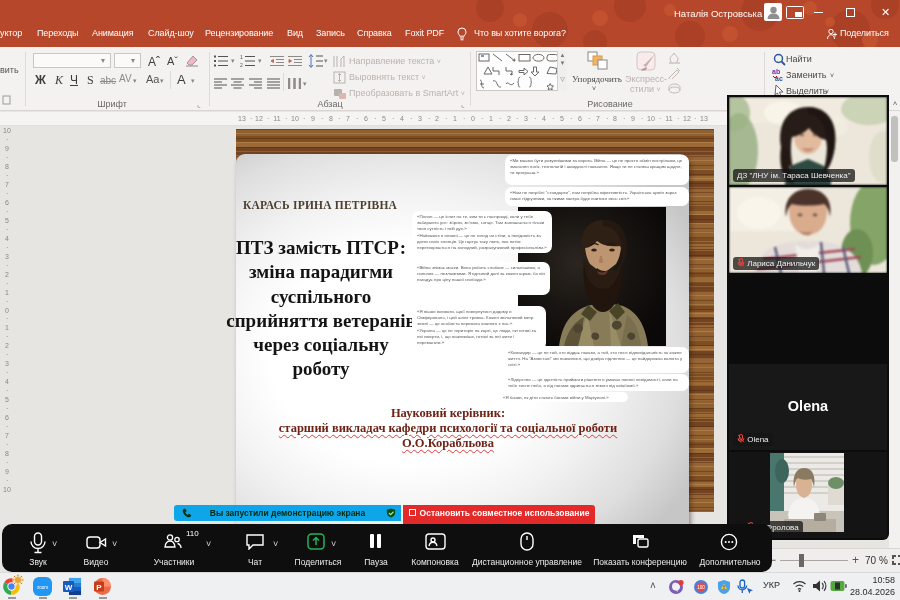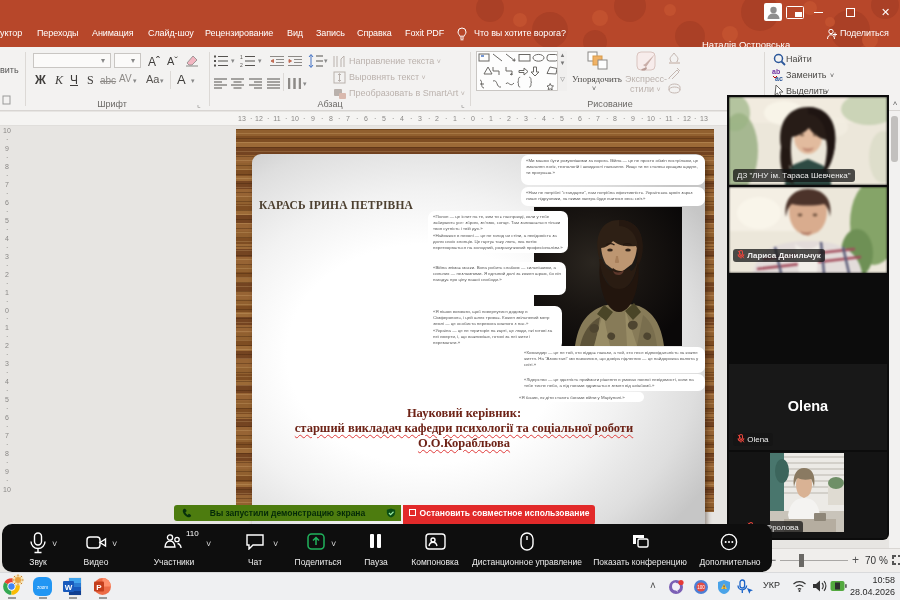--- a/index.html
+++ b/index.html
@@ -17,33 +17,33 @@
 
 #doccanvas{left:0;top:111px;width:900px;height:461px;background:#e7e5e2;}
 #hruler{position:absolute;left:0;top:1px;width:888px;height:14px;background:#f5f4f2;border-bottom:1px solid #e0dedb;}
 #vruler{position:absolute;left:0;top:4px;width:16px;height:457px;}
 .rul{position:absolute;font-size:7px;color:#8a8886;top:3px;}
 #slide{position:absolute;left:236px;top:18px;width:478px;height:383px;
  background:
   repeating-linear-gradient(180deg, rgba(60,30,8,.35) 0 1px, rgba(0,0,0,0) 1px 4px, rgba(255,220,160,.18) 4px 5px, rgba(0,0,0,0) 5px 9px),
   repeating-linear-gradient(180deg, #91602f 0 7px, #7e4d22 7px 13px, #9c6a37 13px 18px, #744421 18px 26px, #976434 26px 34px);
  background-color:#84512a;}
-#card{position:absolute;left:16px;top:25px;width:453px;height:385px;border-radius:9px;
+#card{position:absolute;left:0;top:25px;width:453px;height:385px;border-radius:9px;
  background:radial-gradient(ellipse 72% 68% at 38% 52%, #ffffff 42%, #f2f2f2 62%, #dedede 84%, #c6c6c6 100%);box-shadow:2px 3px 5px rgba(40,20,5,.45);}
 .bub{position:absolute;background:#fff;border-radius:7px;font-size:4.4px;line-height:6.2px;color:#585858;padding:3px 5px;}
 
 #zoompanel{left:727px;top:95px;width:162px;height:445px;background:#0c0c0c;border-radius:0 0 6px 6px;}
 .vid{position:absolute;left:2px;width:158px;overflow:hidden;}
 .vlabel{position:absolute;left:4px;background:rgba(20,20,20,.75);color:#eee;font-size:8px;line-height:13px;padding:0 4px;border-radius:3px;white-space:nowrap;}
 
 #zoomtoolbar{left:2px;top:524px;width:770px;height:48px;background:#0e0e0e;border-radius:10px;}
 .ztlabel{position:absolute;top:33px;font-size:8.5px;color:#ececec;white-space:nowrap;transform:translateX(-50%);}
 .zchev{position:absolute;top:15px;color:#ddd;font-size:9px;}
 
-#greenbar{left:174px;top:505px;width:227px;height:16px;background:#4d7c0f;border-radius:3px 0 0 3px;color:#042a08;font-size:8.5px;font-weight:bold;text-align:center;line-height:16px;}
+#greenbar{left:174px;top:505px;width:227px;height:16px;background:#0ea5e9;border-radius:3px 0 0 3px;color:#042a08;font-size:8.5px;font-weight:bold;text-align:center;line-height:16px;}
 #redbar{left:403px;top:505px;width:192px;height:20px;background:#e22a2a;border-radius:0 3px 3px 0;color:#fff;font-size:8.5px;font-weight:bold;text-align:center;line-height:16px;}
 
 #pptstatus{left:755px;top:548px;width:145px;height:24px;background:#f0eeec;border-top:1px solid #d9d6d3;}
 #pptscroll{left:889px;top:111px;width:11px;height:437px;background:#f2f1f0;}
 #taskbar{left:0;top:572px;width:900px;height:28px;background:#eff0f2;border-top:1px solid #d9dadc;}
 .tray{position:absolute;font-size:9px;color:#2a2a2a;}
 </style></head>
 <body>
 <div class="abs" id="titlebar">
   <svg class="abs" style="left:430px;top:0" width="470" height="47" viewBox="0 0 470 47">
@@ -60,21 +60,21 @@
     <g fill="#c2512f">
       <circle cx="90" cy="20" r="7"></circle>
         <circle cx="170" cy="18" r="8"></circle>
         <circle cx="240" cy="10" r="6"></circle>
       <circle cx="300" cy="34" r="8"></circle>
         <circle cx="380" cy="8" r="7"></circle>
         <circle cx="440" cy="40" r="8"></circle>
       <circle cx="400" cy="22" r="5"></circle>
     </g>
   </svg>
-  <div class="abs" style="left:702px;top:8px;font-size:9.5px;color:#fff;margin-top:31px;">Наталія Островська</div>
+  <div class="abs" style="left:674px;top:8px;font-size:9.5px;color:#fff;">Наталія Островська</div>
   <div class="abs" style="left:764px;top:3px;width:18px;height:18px;background:#fff;border-radius:2px;">
     <svg width="19" height="19" viewBox="0 0 19 19">
         <circle cx="9.5" cy="7" r="3.2" fill="#8f8f8f"></circle>
         <path d="M3.5 16c0-3.5 2.7-5.5 6-5.5s6 2 6 5.5z" fill="#8f8f8f"></path>
       </svg>
   </div>
   <svg class="abs" style="left:786px;top:6px" width="18" height="13" viewBox="0 0 18 13">
       <rect x="0.5" y="0.5" width="17" height="12" rx="1" fill="none" stroke="#fff"></rect>
       <rect x="9" y="6" width="7" height="5" fill="#fff"></rect>
     </svg>
@@ -394,20 +394,21 @@
       <span class="rul" style="left:6px;top:326px;position:absolute;">·</span>
       <span class="rul" style="left:0;top:335px;width:14px;text-align:center;position:absolute;">8</span>
       <span class="rul" style="left:6px;top:344px;position:absolute;">·</span>
       <span class="rul" style="left:0;top:353px;width:14px;text-align:center;position:absolute;">9</span>
       <span class="rul" style="left:6px;top:362px;position:absolute;">·</span>
       <span class="rul" style="left:0;top:371px;width:14px;text-align:center;position:absolute;">10</span>
     </div>
   <div id="slide">
     <div id="card">
       <div class="abs" style="left:-37px;top:45px;width:242px;text-align:center;font-size:11.5px;font-weight:bold;font-family:'Liberation Serif',serif;letter-spacing:0.2px;color:#4d4030;">КАРАСЬ ІРИНА ПЕТРІВНА</div>
+      <div class="abs" style="left:-46px;top:82px;width:262px;text-align:center;font-size:19px;line-height:24.3px;font-weight:bold;font-family:'Liberation Serif',serif;color:#141414;">ПТЗ замість ПТСР:<br>зміна парадигми<br>суспільного<br>сприйняття ветеранів<br>через соціальну<br>роботу</div>
       <div class="abs" style="left:282px;top:53px;width:148px;height:139px;" id="photo">
         <svg width="148" height="139" viewBox="0 0 148 139">
           <defs>
             <radialGradient id="pbg" cx="40%" cy="40%" r="70%">
               <stop offset="0%" stop-color="#2b2620"></stop>
                 <stop offset="50%" stop-color="#181411"></stop>
                 <stop offset="100%" stop-color="#0a0808"></stop>
             </radialGradient>
           </defs>
           <rect width="148" height="139" fill="url(#pbg)"></rect>
@@ -501,21 +502,21 @@
       <path d="M24 86c4-22 22-32 55-32 33 0 50 10 54 32z" fill="#e3dcda"></path>
       <path d="M34 72l92-10M28 82l104-12" stroke="#a34b5b" stroke-width="2.6" fill="none"></path>
       <path d="M46 60l6 26M92 55l3 31M114 60l6 26" stroke="#585a78" stroke-width="2.4" fill="none"></path>
       <path d="M66 56c5 8 20 8 25 0l-3 30H70z" fill="#f1eee8"></path>
       <path d="M60 24c0-12 8-19 19-19s19 7 19 19c0 10-4 17-9 21l-10 4-10-4c-5-4-9-11-9-21z" fill="#d9ac8e"></path>
       <path d="M57 30c-3-17 7-28 22-28 16 0 25 11 22 28-1-7-3-11-6-13-9 2-24 2-32 0-3 2-5 6-6 13z" fill="#4c332a"></path>
       <ellipse cx="71" cy="28" rx="2.3" ry="1.4" fill="#5e4433" opacity=".85"></ellipse>
       <ellipse cx="86" cy="28" rx="2.3" ry="1.4" fill="#5e4433" opacity=".85"></ellipse>
       <path d="M71 44c3 2 9 2 12 0-1 3-3.5 4-6 4s-5-1-6-4z" fill="#b27c66"></path>
     </svg>
-    <div class="vlabel" style="bottom:11px;font-weight:bold;"><svg width="8" height="9" viewBox="0 0 10 12" style="vertical-align:-1px;">
+    <div class="vlabel" style="bottom:3px;"><svg width="8" height="9" viewBox="0 0 10 12" style="vertical-align:-1px;">
           <g fill="none" stroke="#e9453c" stroke-width="1.4">
             <rect x="3" y="0.7" width="4" height="6.6" rx="2"></rect>
             <path d="M1.2 5.5a3.8 3.8 0 0 0 7.6 0M5 9.3v2"></path>
             <path d="M1 1l8 10" stroke-width="1.2"></path>
           </g>
         </svg> Лариса Данильчук</div>
   </div>
 
 
   <div class="vid" style="top:269px;height:86px;background:#181818;">

